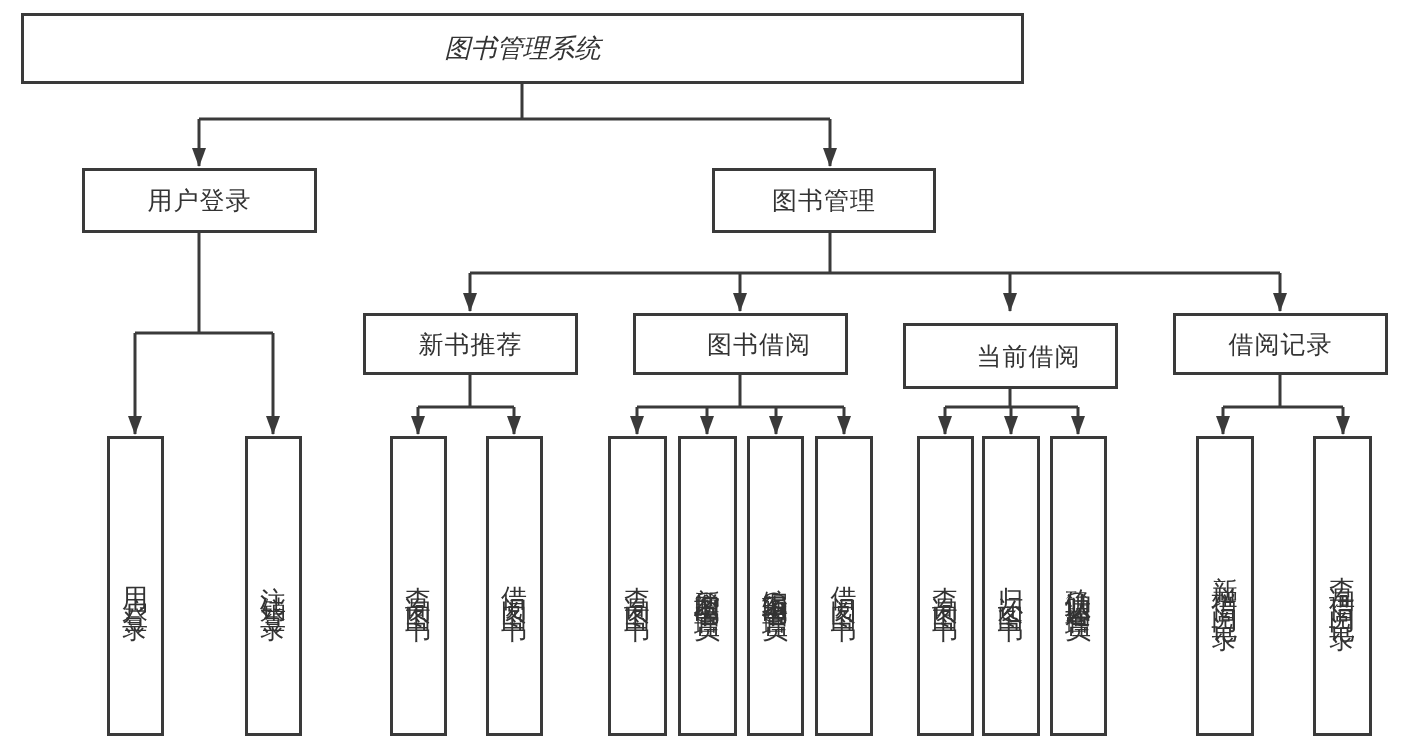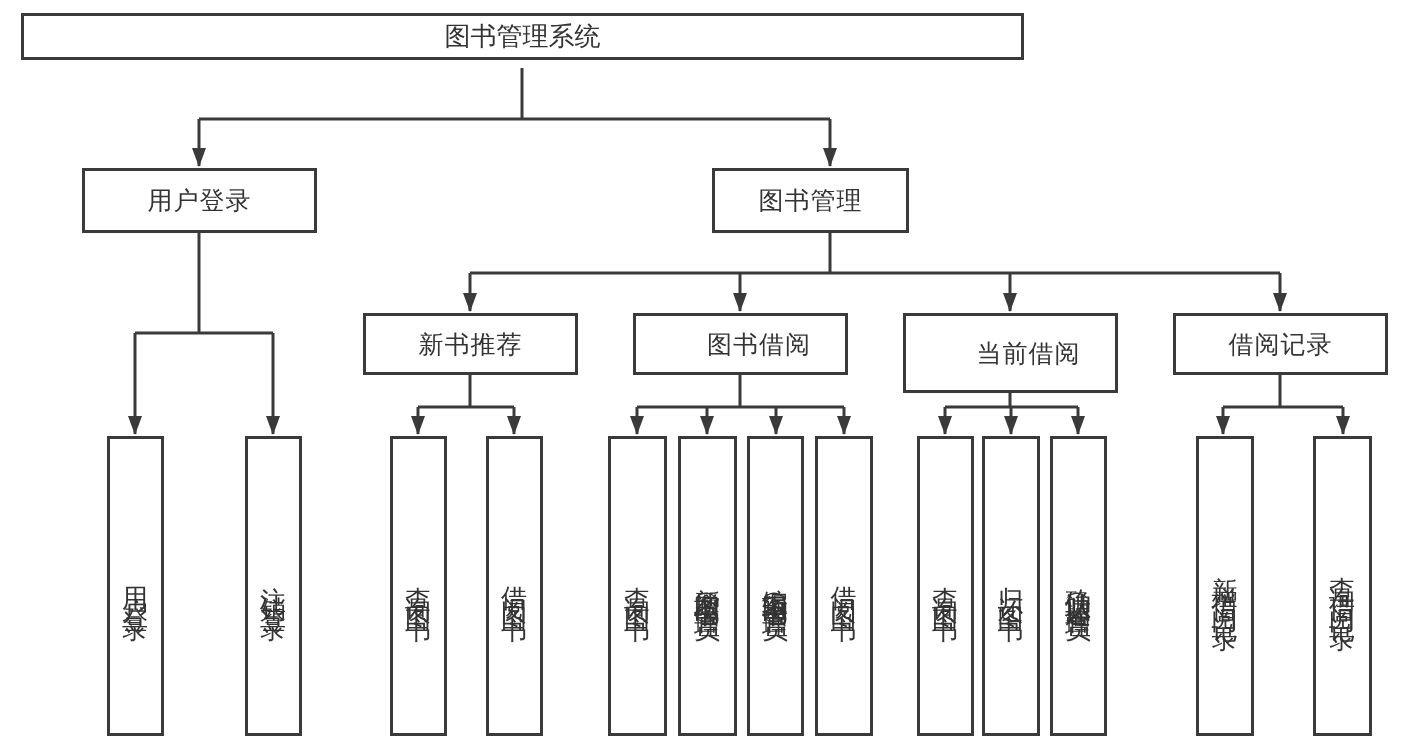--- a/index.html
+++ b/index.html
@@ -86,28 +86,28 @@
       <path d="M776,407 V434" marker-end="url(#arrow)"></path>
       <path d="M844,407 V434" marker-end="url(#arrow)"></path>
       <path d="M945,407 V434" marker-end="url(#arrow)"></path>
       <path d="M1011,407 V434" marker-end="url(#arrow)"></path>
       <path d="M1078,407 V434" marker-end="url(#arrow)"></path>
       <path d="M1223,407 V434" marker-end="url(#arrow)"></path>
       <path d="M1343,407 V434" marker-end="url(#arrow)"></path>
     </g>
   </svg>
 
-  <div class="box root" style="left:21px;top:13px;width:1003px;height:47px;">图书管理系统</div>
+  <div class="box root" style="left:21px;top:13px;width:1003px;height:71px;font-style:italic;">图书管理系统</div>
 
   <div class="box hbox" style="left:82px;top:168px;width:235px;height:65px;">用户登录</div>
-  <div class="box hbox" style="left:712px;top:168px;width:197px;height:65px;">图书管理</div>
+  <div class="box hbox" style="left:712px;top:168px;width:224px;height:65px;">图书管理</div>
 
   <div class="box hbox" style="left:363px;top:313px;width:215px;height:62px;text-align:right;">新书推荐</div>
   <div class="box hbox" style="left:633px;top:313px;width:215px;height:62px;padding-left:37px;">图书借阅</div>
-  <div class="box hbox" style="left:903px;top:313px;width:215px;height:80px;padding-left:36px;">当前借阅</div>
+  <div class="box hbox" style="left:903px;top:323px;width:215px;height:66px;padding-left:36px;">当前借阅</div>
   <div class="box hbox" style="left:1173px;top:313px;width:215px;height:62px;">借阅记录</div>
 
   <div class="box vbox" style="left:107px;top:436px;width:57px;height:300px;">用户登录</div>
   <div class="box vbox" style="left:245px;top:436px;width:57px;height:300px;">注销登录</div>
 
   <div class="box vbox" style="left:390px;top:436px;width:57px;height:300px;">查询图书</div>
   <div class="box vbox" style="left:486px;top:436px;width:57px;height:300px;">借阅图书</div>
 
   <div class="box vbox" style="left:608px;top:436px;width:59px;height:300px;">查询图书</div>
   <div class="box vbox long" style="left:678px;top:436px;width:59px;height:300px;">新增图书（管理员）</div>

